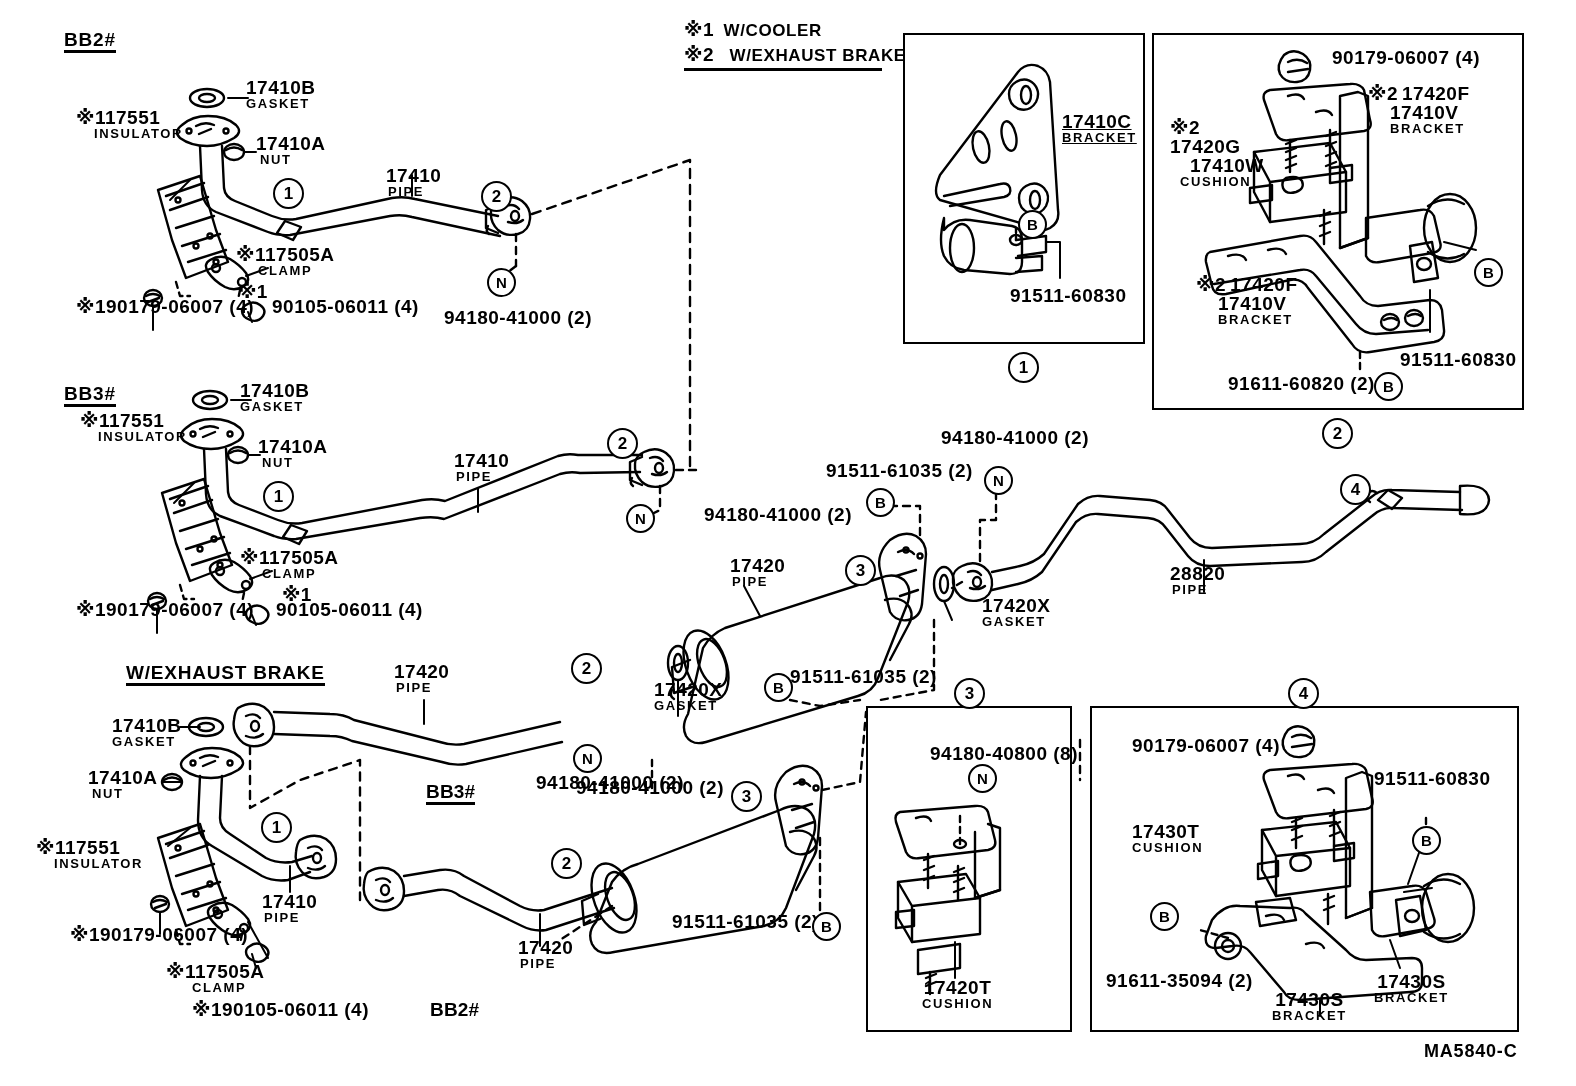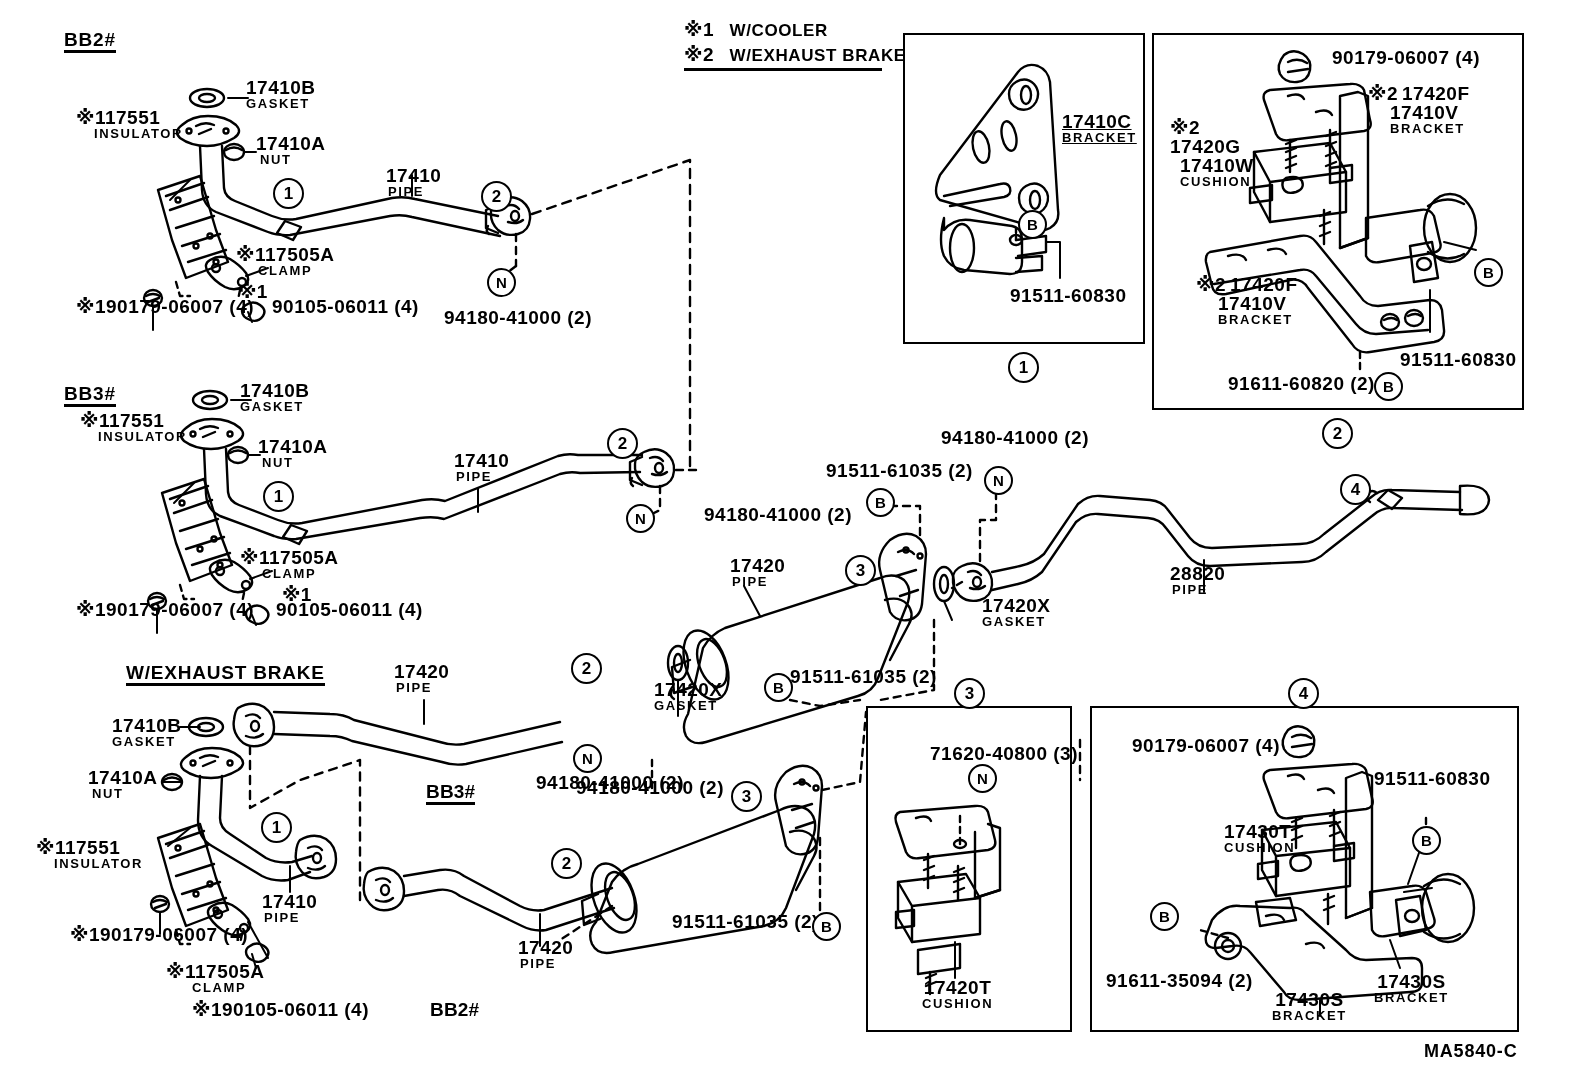--- a/index.html
+++ b/index.html
@@ -358,21 +358,21 @@
   <path d="M182 782 L162 782" stroke-width="2"></path>
   <path d="M190 828 L168 846" stroke-width="2"></path>
   <path d="M424 724 L424 700" stroke-width="2"></path>
   <path d="M290 866 L290 892" stroke-width="2"></path>
   <path d="M248 922 L268 958" stroke-width="2"></path>
   </g>
 </svg>
 
 <div class="lbl leg" style="left:684px;top:20px;">
   <span class="star">※1</span>
-  <span style="margin-left:10px">W/COOLER</span>
+  <span style="margin-left:4px">W/COOLER</span>
 </div>
 <div class="lbl leg" style="left:684px;top:45px;">
   <span class="star">※2</span>
   <span style="margin-left:10px">W/EXHAUST BRAKE</span>
 </div>
 <div class="rb" style="left:684px;top:68px;width:198px;"></div>
 
 <div class="lbl hdr" style="left:64px;top:30px;">BB2#</div>
 <div class="lbl hdr" style="left:64px;top:384px;">BB3#</div>
 <div class="lbl hdr" style="left:126px;top:663px;">W/EXHAUST BRAKE</div>
@@ -514,47 +514,47 @@
 <div class="circ c27" style="left:1322px;top:418px;">2</div>
 <div class="lbl pn" style="left:1332px;top:48px;">90179-06007 (4)</div>
 <div class="lbl" style="left:1368px;top:84px;">
   <div class="pn"><span class="star">※2</span><span style="margin-left:4px">17420F</span></div>
   <div class="pn" style="margin-left:22px">17410V</div>
   <div class="sub" style="margin-left:22px">BRACKET</div>
 </div>
 <div class="lbl" style="left:1170px;top:118px;">
   <div class="pn star">※2</div>
   <div class="pn" style="margin-left:0">17420G</div>
-  <div class="pn" style="margin-left:10px">17410W</div>
+  <div class="pn" style="margin-left:20px">17410W</div>
   <div class="sub" style="margin-left:10px">CUSHION</div>
 </div>
 <div class="lbl" style="left:1196px;top:275px;">
   <div class="pn"><span class="star">※2</span><span style="margin-left:4px">17420F</span></div>
   <div class="pn" style="margin-left:22px">17410V</div>
   <div class="sub" style="margin-left:22px">BRACKET</div>
 </div>
 <div class="lbl pn" style="left:1400px;top:350px;">91511-60830</div>
 <div class="lbl pn" style="left:1228px;top:374px;">91611-60820 (2)</div>
 <div class="circ cB" style="left:1474px;top:258px;">B</div>
 <div class="circ cB" style="left:1374px;top:372px;">B</div>
 
 <div class="box" style="left:866px;top:706px;width:202px;height:322px;"></div>
 <div class="circ c27" style="left:954px;top:678px;">3</div>
-<div class="lbl pn" style="left:930px;top:744px;">71620-40800 (3)</div>
+<div class="lbl pn" style="left:930px;top:744px;">94180-40800 (8)</div>
 <div class="lbl ctr" style="left:922px;top:978px;">
   <div class="pn">17420T</div>
   <div class="sub">CUSHION</div>
 </div>
 <div class="circ cB" style="left:968px;top:764px;">N</div>
 
 <div class="box" style="left:1090px;top:706px;width:425px;height:322px;"></div>
 <div class="circ c27" style="left:1288px;top:678px;">4</div>
 <div class="lbl pn" style="left:1132px;top:736px;">90179-06007 (4)</div>
 <div class="lbl pn" style="left:1374px;top:769px;">91511-60830</div>
-<div class="lbl" style="left:1224px;top:822px;">
+<div class="lbl" style="left:1132px;top:822px;">
   <div class="pn">17430T</div>
   <div class="sub">CUSHION</div>
 </div>
 <div class="lbl pn" style="left:1106px;top:971px;">91611-35094 (2)</div>
 <div class="lbl ctr" style="left:1272px;top:990px;">
   <div class="pn">17430S</div>
   <div class="sub">BRACKET</div>
 </div>
 <div class="lbl ctr" style="left:1374px;top:972px;">
   <div class="pn">17430S</div>

